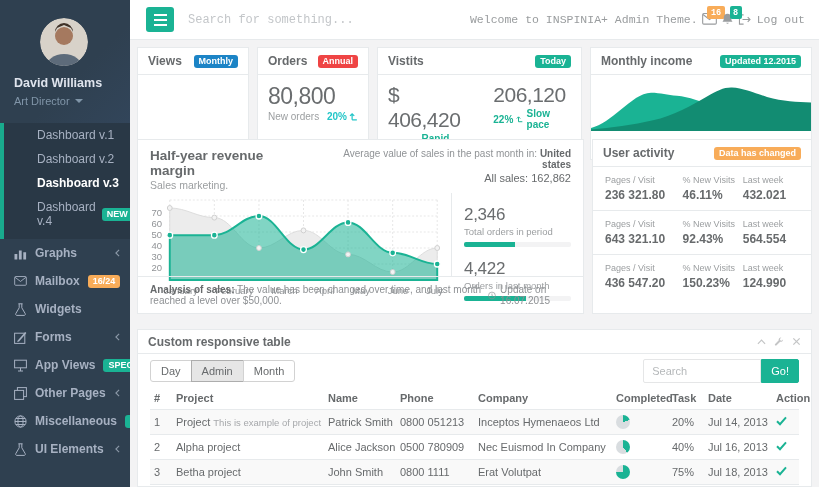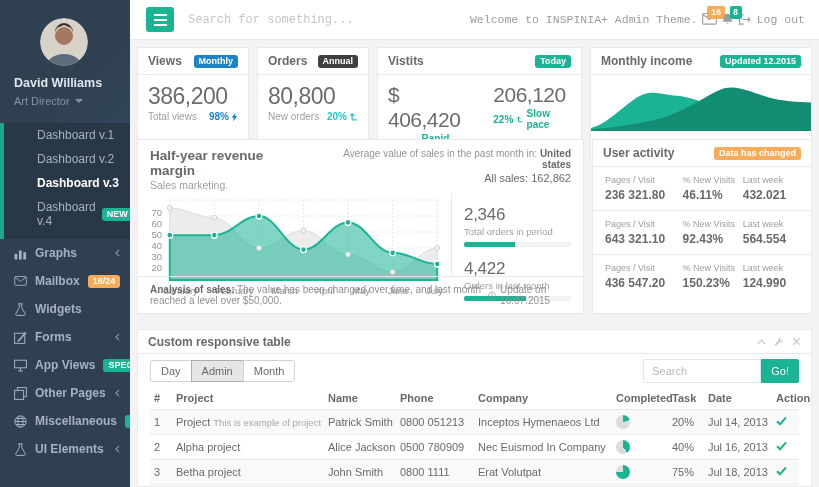--- a/index.html
+++ b/index.html
@@ -18,21 +18,21 @@
   .nav-item { display: flex; align-items: center; gap: 8px; padding: 7px 10px 7px 14px; font-size: 12px; font-weight: bold; color: #a7b1c2; cursor: pointer; }
   .nav-active-block .nav-item { padding-left: 10px; color: #ffffff; }
   .nav-item .lbl { flex: 1; white-space: nowrap; }
   .nav-item svg.mi { color: #a7b1c2; flex: none; }
   .nav-item .chev { color: #8b98a7; flex: none; }
   .subitem { padding: 5px 8px 5px 33px; font-size: 12px; color: #a7b1c2; cursor: pointer; display: flex; align-items: center; gap: 6px; }
   .subitem.active { color: #ffffff; font-weight: bold; }
   .badge { font-size: 9px; font-weight: bold; color: #fff; padding: 2px 5px; border-radius: 3px; line-height: 1; white-space: nowrap; }
   .badge-primary { background: #1ab394; }
   .badge-warning { background: #f8ac59; }
-  .badge-info { background: #404040; }
+  .badge-info { background: #ef4444; }
   .badge-blue { background: #1c84c6; }
 
   
   .main { flex: 1; display: flex; flex-direction: column; min-width: 0; }
   .topbar { height: 40px; background: #fff; border-bottom: 1px solid #e7eaec; display: flex; align-items: center; padding: 0 14px 0 16px; gap: 14px; font-family: Liberation Mono, monospace; }
   .hamburger { width: 28px; height: 25px; background: #1ab394; border: none; border-radius: 3px; display: flex; flex-direction: column; justify-content: center; align-items: center; gap: 3px; cursor: pointer; }
   .hamburger i { display: block; width: 13px; height: 2px; background: #fff; }
   .search-inp { border: none; outline: none; font-size: 12px; color: #676a6c; width: 240px; font-family: inherit; }
   .search-inp::placeholder { color: #c3c6c9; }
   .topbar-right { margin-left: auto; display: flex; align-items: flex-start; gap: 4px; color: #999c9e; font-size: 11.5px; }
@@ -262,32 +262,20 @@
       </div>
     </nav>
 
     <div class="content">
 
       <div class="row1">
         <div class="ibox">
           <div class="ibox-title">
             <h5>Views</h5>
             <span class="badge badge-blue">Monthly</span>
-          </div>
-          <div class="stat-body">
-            <div class="stat-num">386,200</div>
-            <div class="stat-foot">
-              <span>Total views</span>
-              <span class="trend blue">
-                  <span>98%</span>
-                  <svg viewBox="0 0 10 13" width="7" height="10">
-                    <path d="M6.5 0 1 7.5h3L3 13l6-8H5.5z" fill="currentColor"></path>
-                  </svg>
-                </span>
-            </div>
           </div>
         </div>
 
         <div class="ibox">
           <div class="ibox-title">
             <h5>Orders</h5>
             <span class="badge badge-info">Annual</span>
           </div>
           <div class="stat-body">
             <div class="stat-num">80,800</div>

